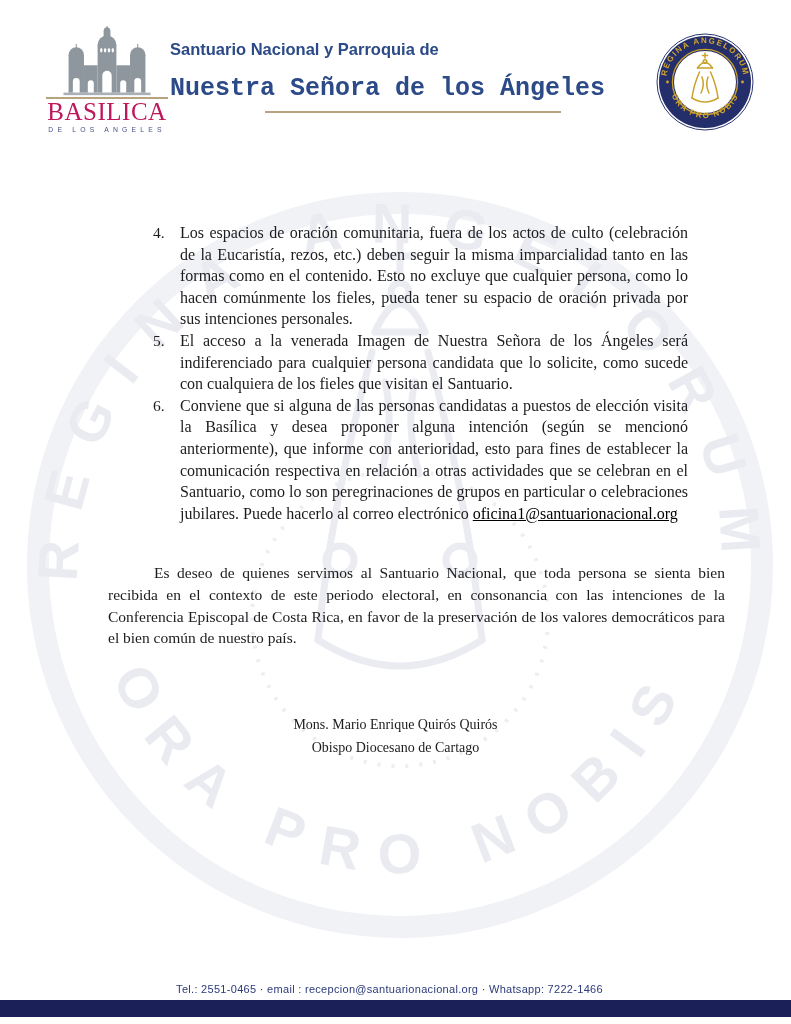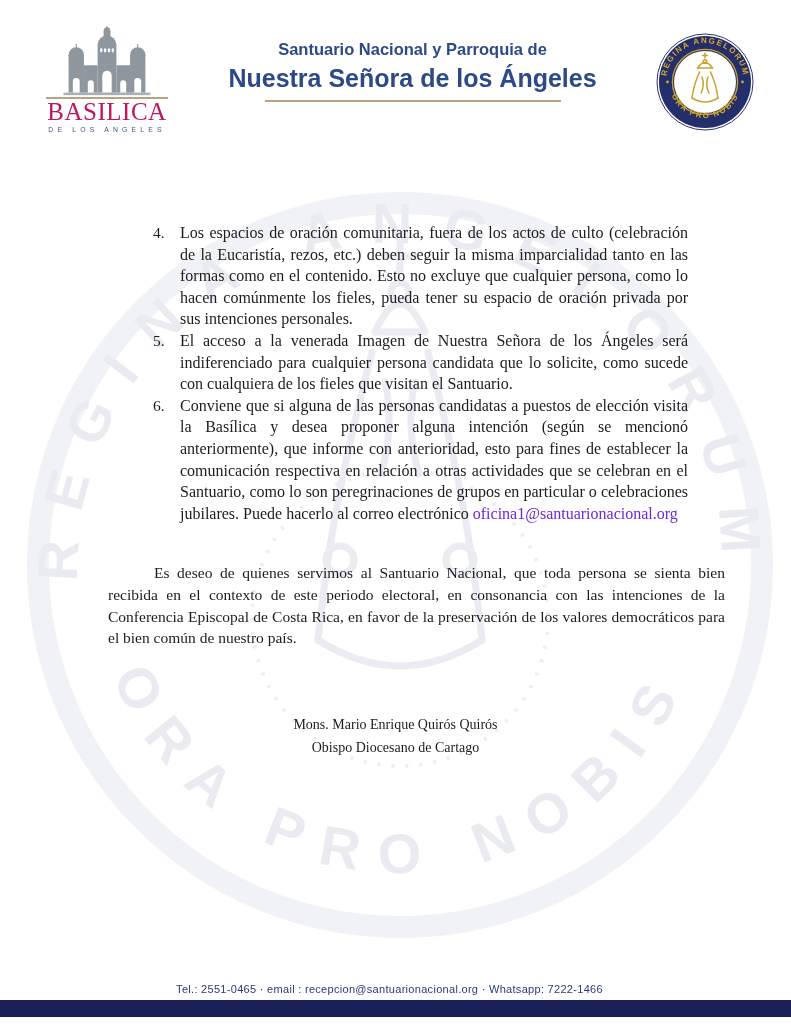--- a/index.html
+++ b/index.html
@@ -11,33 +11,33 @@
   .watermark { position:absolute; left:0; top:0; width:791px; height:1024px; z-index:0; pointer-events:none; }
   
   .content { position:relative; z-index:1; }
   
   .hdr { display:flex; align-items:flex-start; padding:26px 28px 0 44px; }
   .logo-left { width:126px; flex:none; text-align:center; }
   .logo-left svg { display:block; margin:0 auto; }
   .logo-rule { height:2px; background:#b8a37e; margin:1px 2px 0 2px; }
   .logo-title { font-family:"Liberation Serif", serif; color:#be185d; font-size:25px; line-height:1.05; letter-spacing:0.5px; white-space:nowrap; }
   .logo-sub { font-family:"Liberation Sans", sans-serif; color:#42508a; font-size:6.8px; letter-spacing:4.2px; margin-top:1px; white-space:nowrap; }
-  .hdr-center { flex:1; text-align:center; padding-top:14px; }
+  .hdr-center { flex:1; text-align:left; padding-top:14px; }
   .org1 { font-family:"Liberation Sans", sans-serif; font-weight:bold; color:#2b4a87; font-size:16.5px; line-height:1.15; }
-  .org2 { font-family:Liberation Sans, sans-serif; font-weight:bold; color:#2b4a87; font-size:25px; line-height:1.15; margin-top:5px; }
+  .org2 { font-family:Liberation Mono, monospace; font-weight:bold; color:#2b4a87; font-size:25px; line-height:1.15; margin-top:16px; }
   .hdr-rule { width:296px; height:2px; background:#b8a37e; margin:7px auto 8px auto; }
   .diocese { font-family:"Liberation Sans", sans-serif; color:#3d4a66; font-size:10px; letter-spacing:2.4px; white-space:nowrap; }
   .logo-right { width:108px; flex:none; padding-top:6px; }
   
   .doc-body { margin-top:86px; }
   .list { margin:0 103px 0 153px; }
   .li { display:flex; }
   .li .num { width:27px; flex:none; font-size:15.5px; line-height:21.6px; }
   .li .txt { flex:1; margin:0; text-align:justify; font-size:16px; line-height:21.6px; }
-  .email-link { color:#6d28d9; cursor:pointer; }
+  .email-link { color:#000000; text-decoration:underline; cursor:pointer; }
   .closing { margin:38px 66px 0 108px; text-align:justify; text-indent:46px; font-size:15.5px; line-height:21.6px; }
   .signature { margin-top:64px; text-align:center; font-size:14px; line-height:23px; }
   
   .footer-text { position:absolute; left:0; right:12px; bottom:29px; text-align:center;
     font-family:"Liberation Sans", sans-serif; font-size:11px; color:#2b3a7a; letter-spacing:0.3px; z-index:1; }
   .footer-bar { position:absolute; left:0; right:0; bottom:7px; height:17px; background:#1b2158; z-index:1; }
 </style>
 </head>
 <body>
 

